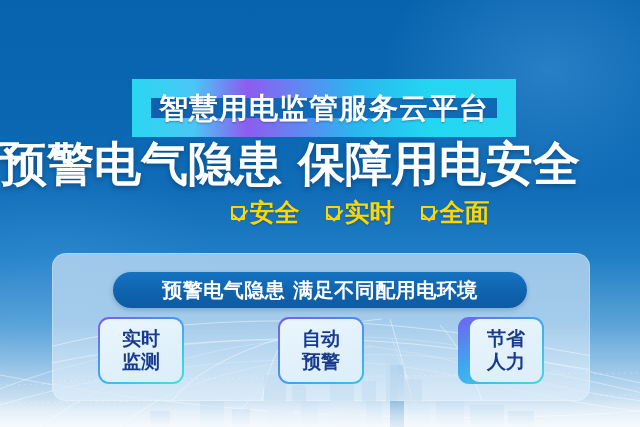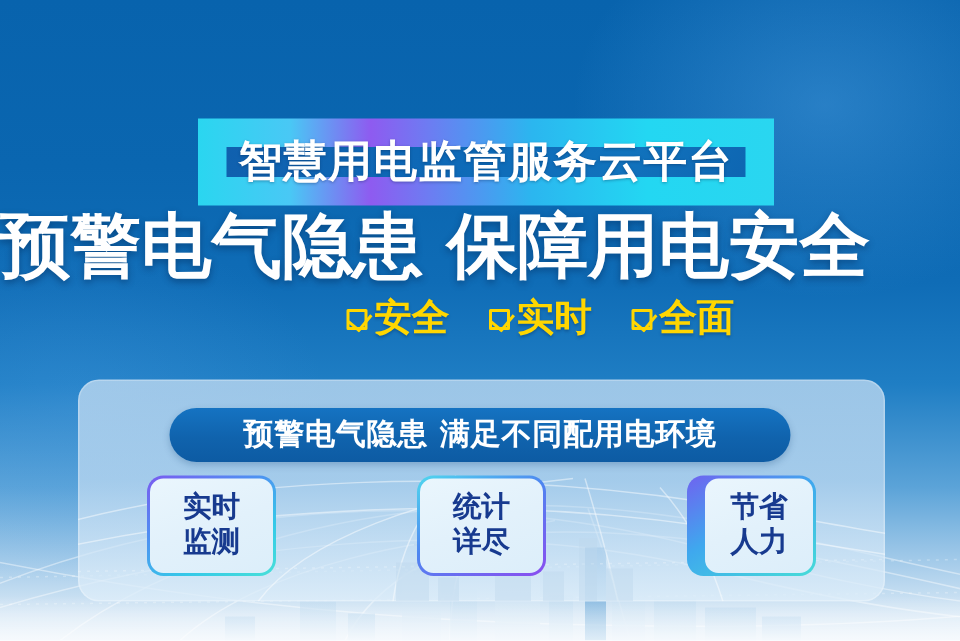--- a/index.html
+++ b/index.html
@@ -248,24 +248,24 @@
     <span class="pill-text"><span>预警电气隐患</span><span class="gap"></span><span>满足不同配用电环境</span></span>
   </div>
 
   <div class="cards">
     <div class="card c1">
       <div class="card-inner">
         <span class="card-line">实时</span>
         <span class="card-line">监测</span>
       </div>
     </div>
-    <div class="card c2">
+    <div class="card c3">
       <div class="card-inner">
-        <span class="card-line">统计</span>
-        <span class="card-line">详尽</span>
+        <span class="card-line">自动</span>
+        <span class="card-line">预警</span>
       </div>
     </div>
     <div class="card c4">
       <div class="card-inner">
         <span class="card-line">节省</span>
         <span class="card-line">人力</span>
       </div>
     </div>
   </div>
 

